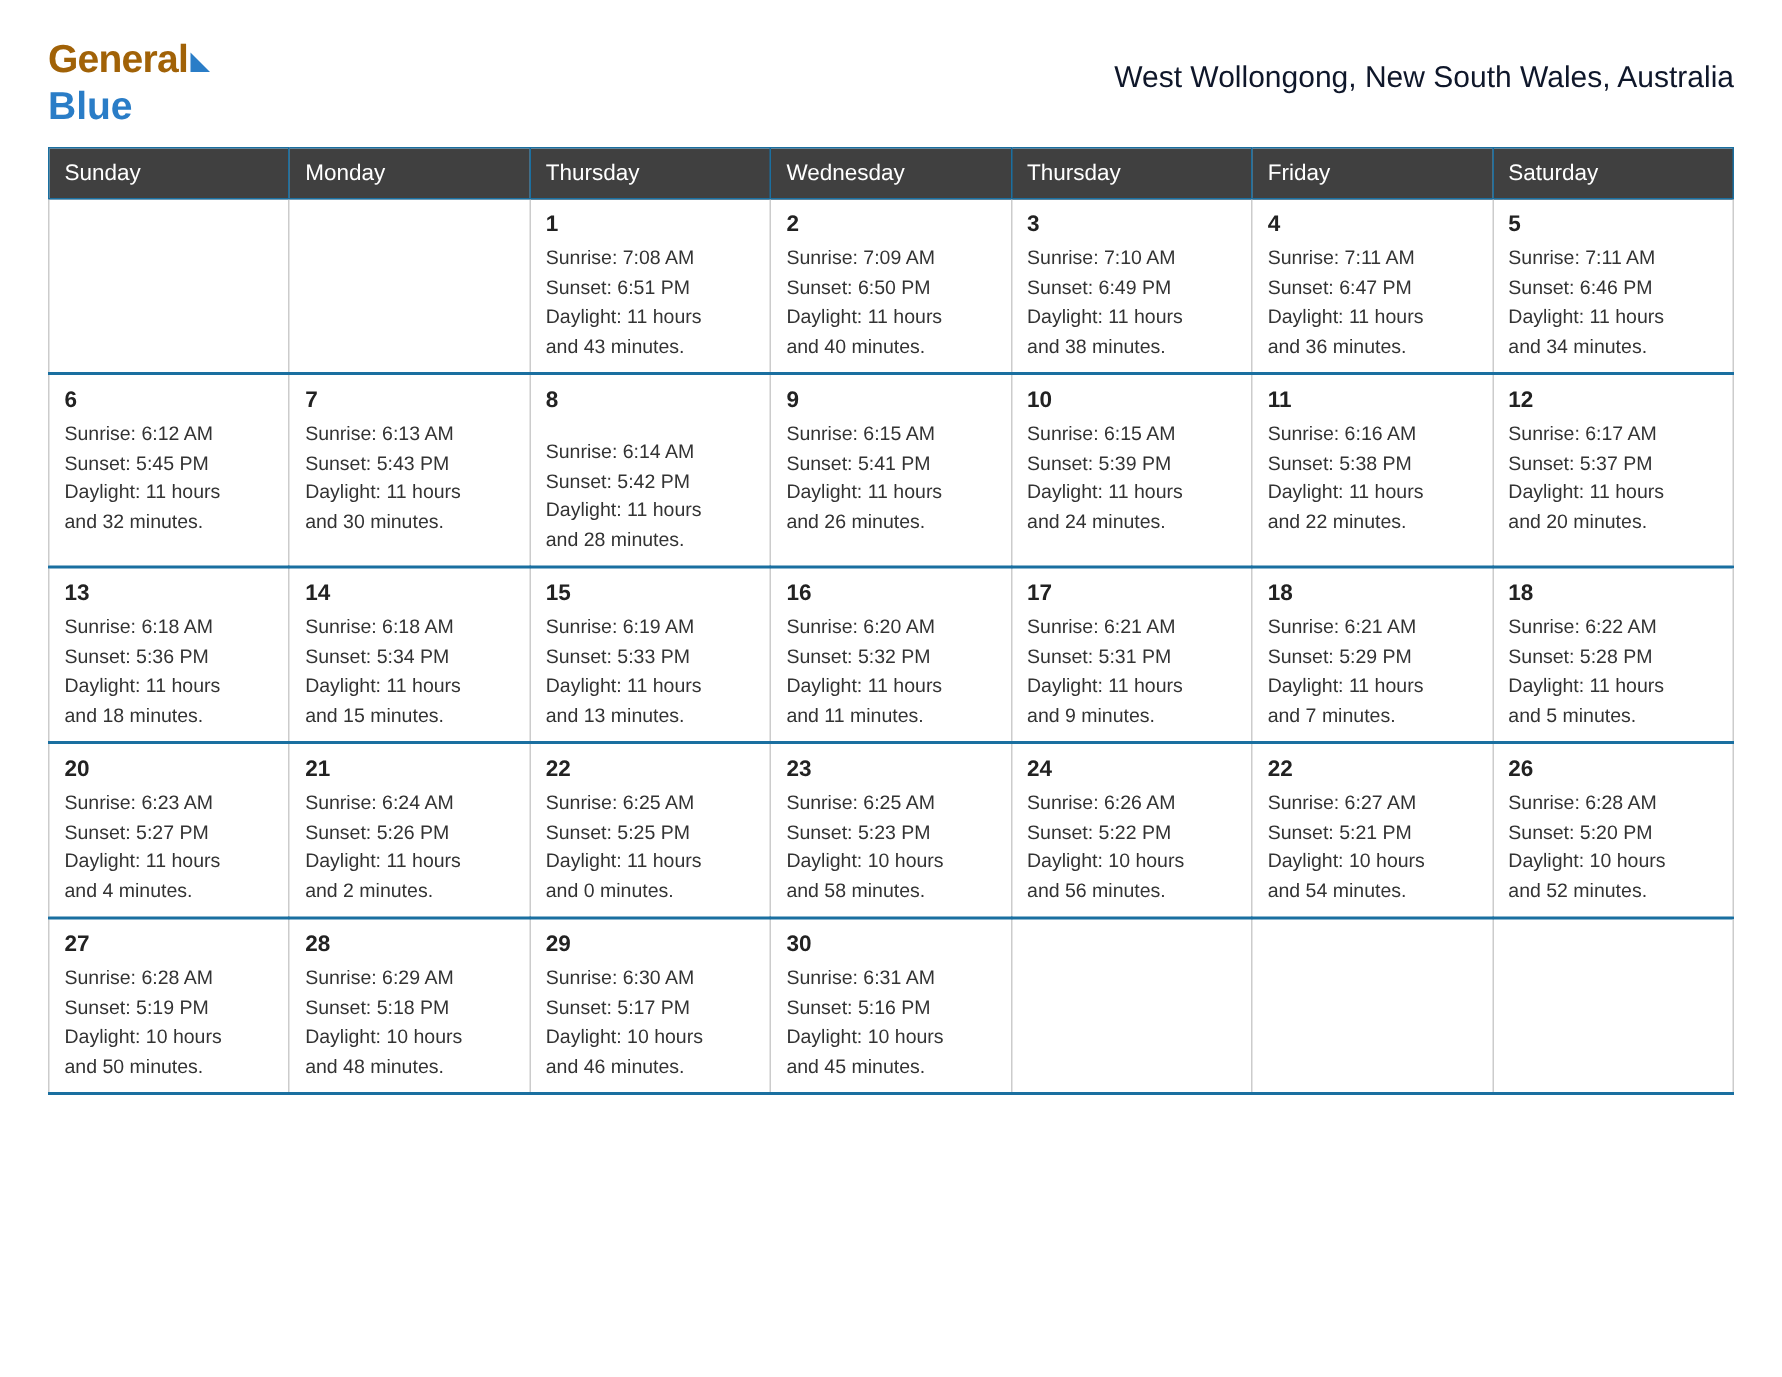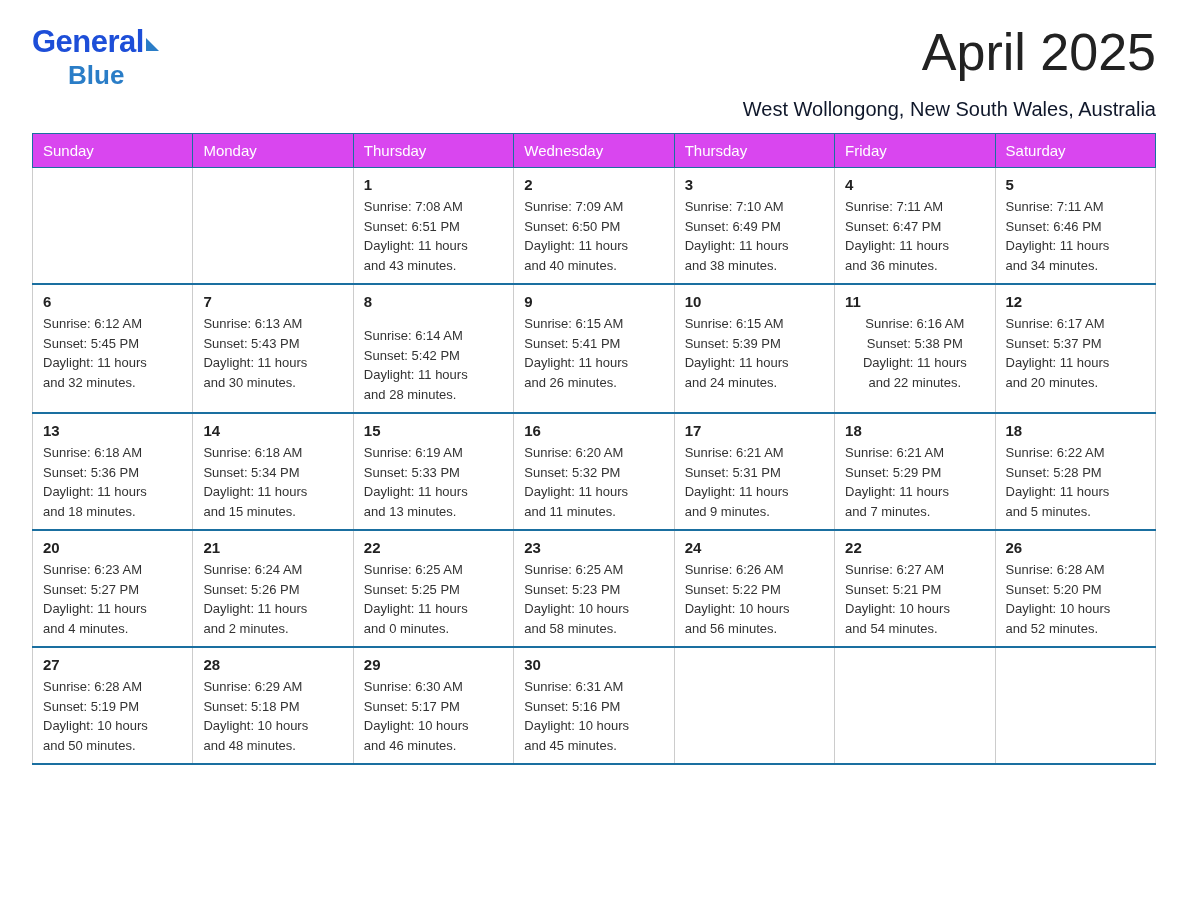--- a/index.html
+++ b/index.html
@@ -11,23 +11,23 @@
       width: 1188px;
       min-height: 918px;
     }
     .header-row {
       display: flex;
       align-items: flex-start;
       justify-content: space-between;
       margin-bottom: 8px;
     }
     .logo-text-general {
-      font-size: 31px;
+      font-size: 26px;
       font-weight: bold;
-      color: #1d4ed8;
+      color: #a16207;
       letter-spacing: -0.5px;
     }
     .logo-text-blue {
       font-size: 26px;
       font-weight: bold;
       color: #2a7dc7;
     }
     .logo-triangle {
       width: 0;
       height: 0;
@@ -52,21 +52,21 @@
       font-size: 20px;
       color: #0f172a;
       margin-top: 17px;
     }
     .calendar {
       width: 100%;
       border-collapse: collapse;
       margin-top: 12px;
     }
     .calendar thead th {
-      background: #d946ef;
+      background: #404040;
       color: #fff;
       font-size: 15px;
       font-weight: normal;
       padding: 8px 10px;
       text-align: left;
       border: 1px solid #1a6fa0;
     }
     .calendar tbody td {
       vertical-align: top;
       padding: 8px 10px;
@@ -99,38 +99,36 @@
       align-items: flex-start;
     }
     .logo-line1 {
       display: flex;
       align-items: center;
     }
     .logo-line2 {
       display: flex;
       align-items: center;
       gap: 0;
-      margin-left: 36px;
     }
   </style>
 </head>
 <body>
 
 <div class="header-row">
   <div class="logo-wrapper">
     <div class="logo-line1">
       <span class="logo-text-general">General</span>
       <span class="logo-triangle"></span>
     </div>
     <div class="logo-line2">
       <span class="logo-text-blue">Blue</span>
     </div>
   </div>
   <div class="title-block">
-    <div class="title-month">April 2025</div>
     <div class="title-location">West Wollongong, New South Wales, Australia</div>
   </div>
 </div>
 
 <table class="calendar">
   <thead>
     <tr>
     <th>Sunday</th>
         <th>Monday</th>
         <th>Thursday</th>
@@ -211,21 +209,21 @@
         </td>
         <td>
           <div class="day-number">10</div>
           <div class="day-info" style="white-space: pre-line;">Sunrise: 6:15 AM
 Sunset: 5:39 PM
 Daylight: 11 hours
 and 24 minutes.</div>
         </td>
         <td>
           <div class="day-number">11</div>
-          <div class="day-info" style="white-space: pre-line; text-align: center;">Sunrise: 6:16 AM
+          <div class="day-info" style="white-space: pre-line;">Sunrise: 6:16 AM
 Sunset: 5:38 PM
 Daylight: 11 hours
 and 22 minutes.</div>
         </td>
         <td>
           <div class="day-number">12</div>
           <div class="day-info" style="white-space: pre-line;">Sunrise: 6:17 AM
 Sunset: 5:37 PM
 Daylight: 11 hours
 and 20 minutes.</div>

